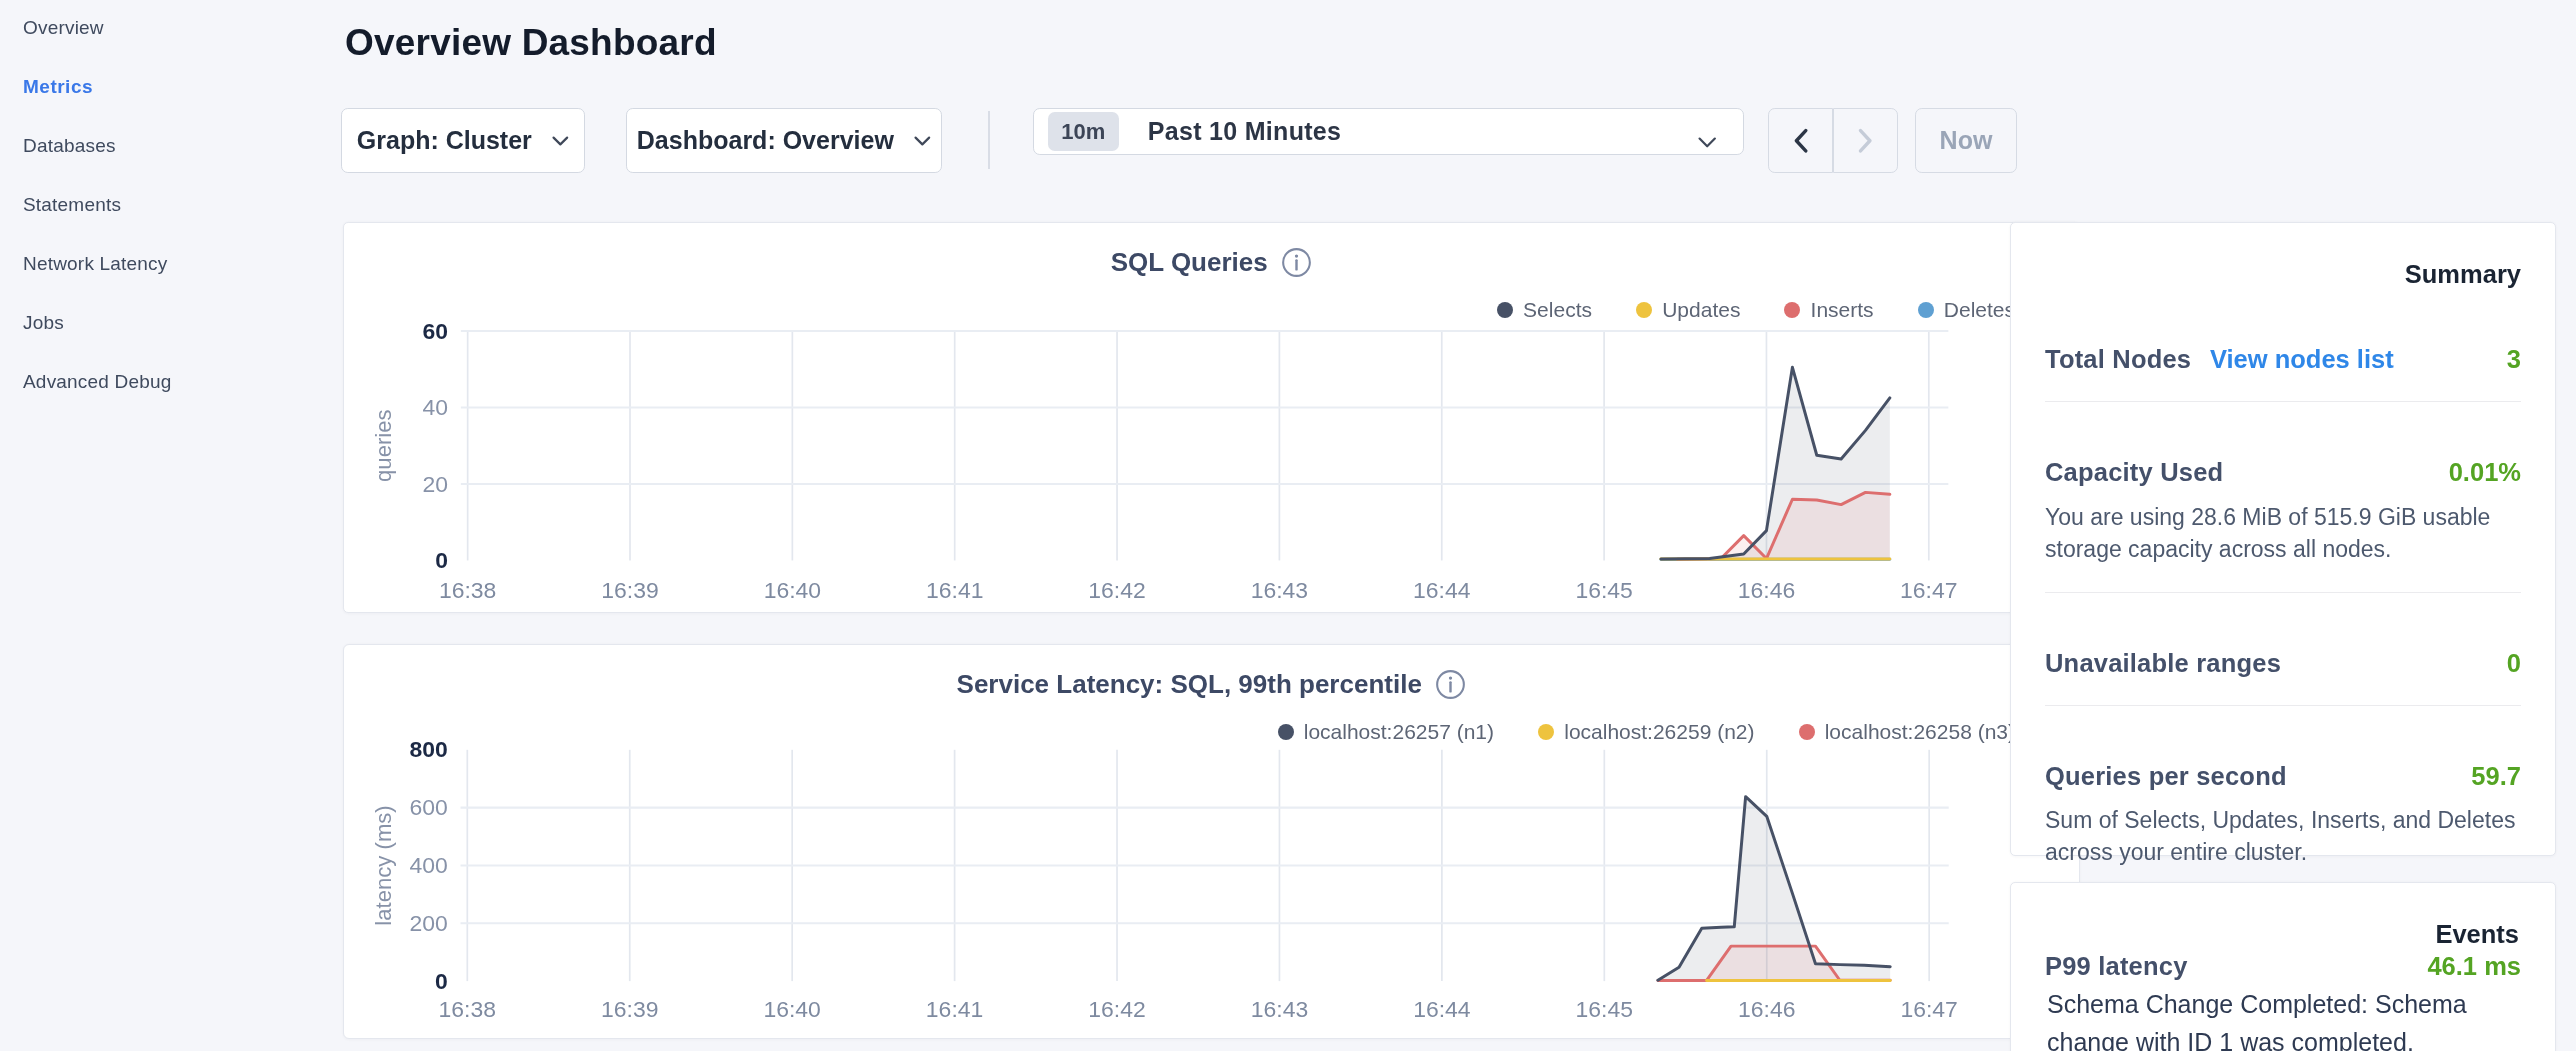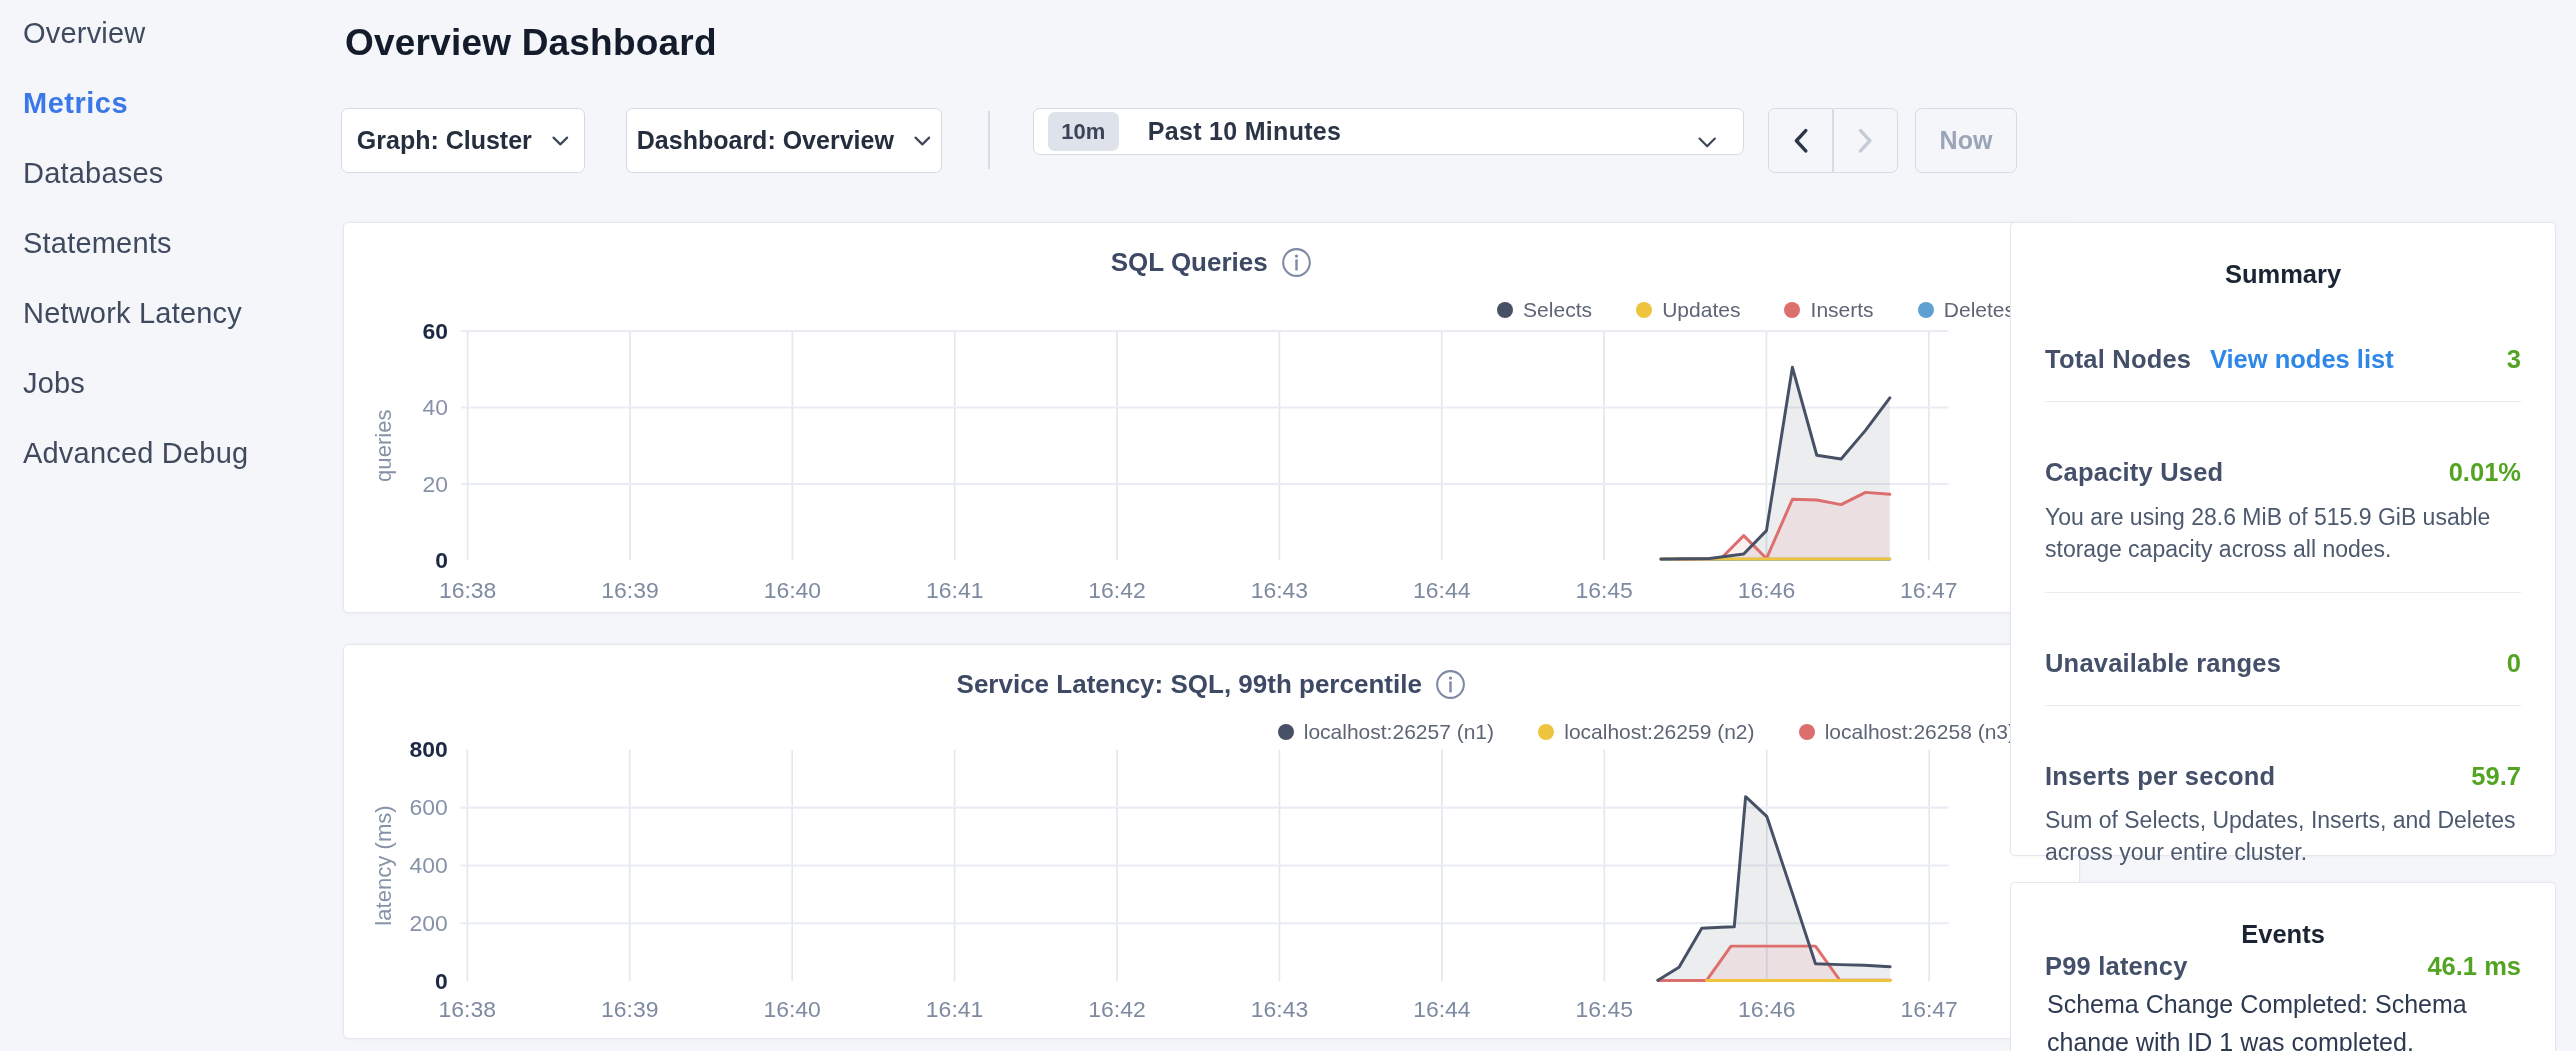--- a/index.html
+++ b/index.html
@@ -1,21 +1,21 @@
 <!DOCTYPE html>
 <html style="font-size:13.6px"><head>
 <meta charset="utf-8">
 <style>
   * { margin:0; padding:0; box-sizing:border-box; }
   html,body { width:2576px; height:1051px; overflow:hidden;
     background:#f5f6fa; font-family:"Liberation Sans", sans-serif; color:#3b4558; }
 
   
   .sidebar { position:absolute; left:23px; top:17px; width:306px; }
-  .sidebar a { display:block; font-size:29px; font-weight:500; color:#3f4a5e;
+  .sidebar a { display:block; font-size:19px; font-weight:500; color:#3f4a5e;
     margin-bottom:37px; text-decoration:none; letter-spacing:0.2px; cursor:pointer; }
   .sidebar a.active { color:#3a78e8; font-weight:700; letter-spacing:0.5px; }
 
   
   .page-title { position:absolute; left:345px; top:22px; font-size:37px;
     font-weight:700; color:#141c2b; letter-spacing:0.2px; }
 
   
   .controls { position:absolute; left:341px; top:108px; height:65px; width:1871px; }
   .dd { position:absolute; top:0; height:65px; background:#fff; border:1.7px solid #d4d9e2;
@@ -53,21 +53,21 @@
     align-items:center; justify-content:center; gap:13.6px; }
   .chart-title { font-size:26px; font-weight:700; color:#3d4965; }
   .legend { position:absolute; top:75px; right:64px; display:flex; gap:44px; }
   .legend-item { display:flex; align-items:center; gap:10.2px; font-size:21px; color:#5d6575; }
   .legend-dot { width:16px; height:16px; border-radius:50%; flex:none; }
   svg.plot { position:absolute; left:0; top:0; }
 
   
   .right-col { position:absolute; left:2010px; top:222px; width:546px; }
   .sum-card { width:546px; height:634px; padding:0 34px; }
-  .panel-title { text-align:center; font-size:25.5px; font-weight:700; color:#1a2433; padding-top:37px; }
+  .panel-title { text-align:right; font-size:25.5px; font-weight:700; color:#1a2433; padding-top:37px; }
   .sum-row { display:flex; align-items:baseline; margin-top:56px; }
   .sum-row .lbl { font-size:25.5px; font-weight:700; color:#44506a; letter-spacing:0.2px; }
   .sum-row .lnk { font-size:25.5px; font-weight:700; color:#2f87e8; margin-left:18.7px;
     text-decoration:none; cursor:pointer; }
   .sum-row .val { margin-left:auto; font-size:25.5px; font-weight:700; color:#54a423; }
   .sum-note { font-size:23px; color:#4d596e; line-height:32px; margin-top:13.6px; }
   .sum-div { border:none; border-top:1.7px solid #ebebee; margin-top:27px; }
   .events-card { width:546px; min-height:221px; margin-top:26px; padding:0 36px 25.5px; }
   .event-msg { font-size:25px; color:#2e3a52; line-height:38px; margin-top:36px; }
 </style>
@@ -266,21 +266,21 @@
           <span class="val">0.01%</span>
         </div>
         <div class="sum-note">You are using 28.6 MiB of 515.9 GiB usable storage capacity across all nodes.</div>
         <hr class="sum-div">
         <div class="sum-row">
           <span class="lbl">Unavailable ranges</span>
           <span class="val">0</span>
         </div>
         <hr class="sum-div">
         <div class="sum-row">
-          <span class="lbl">Inserts per second</span>
+          <span class="lbl">Queries per second</span>
           <span class="val">59.7</span>
         </div>
         <div class="sum-note">Sum of Selects, Updates, Inserts, and Deletes across your entire cluster.</div>
         <hr class="sum-div">
         <div class="sum-row">
           <span class="lbl">P99 latency</span>
           <span class="val">46.1 ms</span>
         </div>
       </div>
   </div>

